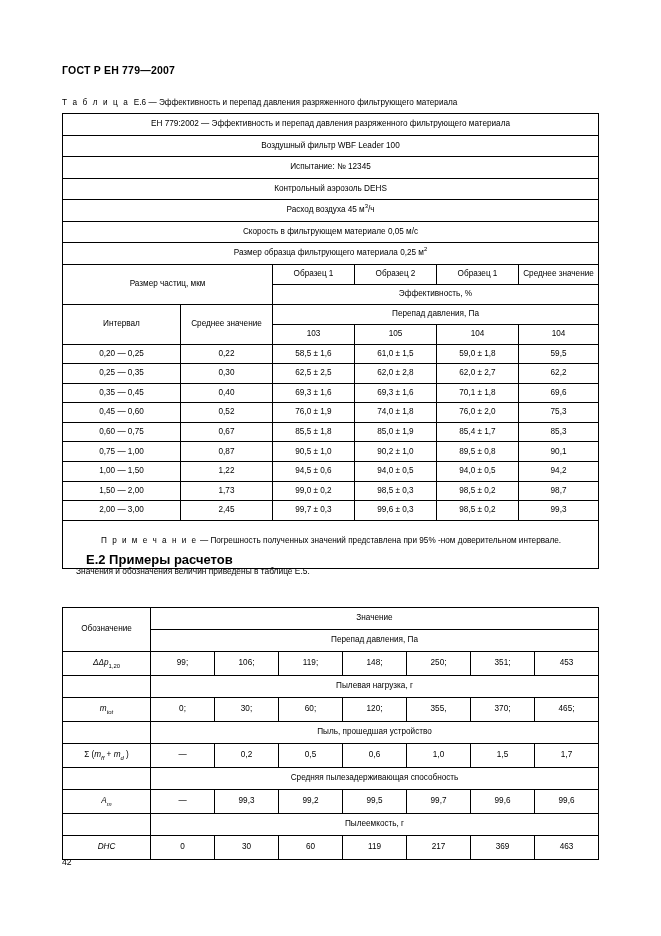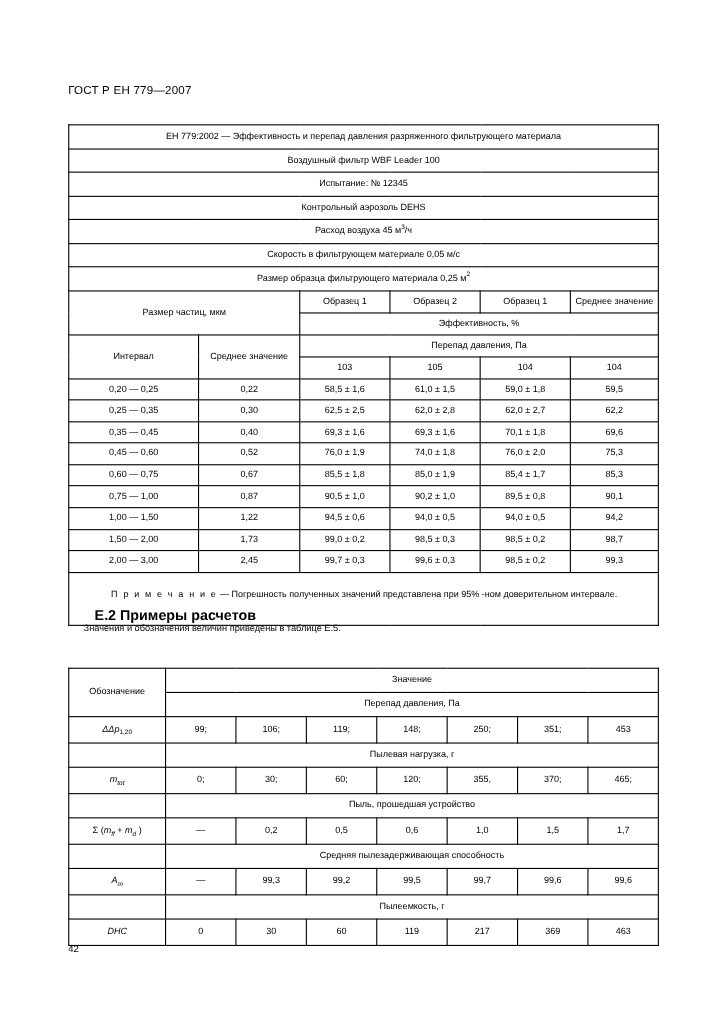--- a/index.html
+++ b/index.html
@@ -20,23 +20,22 @@
     left: 0; top: 0;
     width: 661px;
     height: 936px;
     overflow: hidden;
   }
   .std-header {
     position: absolute;
     left: 62px;
     top: 64px;
     font-size: 10.5px;
-    font-weight: normal;
+    font-weight: bold;
     letter-spacing: 0.2px;
-    margin-top: 12px;
   }
   .table-caption {
     position: absolute;
     font-size: 8.2px;
     white-space: nowrap;
   }
   .caption-spaced {
     letter-spacing: 1.6px;
   }
   #caption-e6 { left: 62px; top: 98px; }
@@ -117,20 +116,23 @@
   sup { font-size: 0.72em; vertical-align: super; line-height: 0; }
   sub { font-size: 0.72em; vertical-align: sub; line-height: 0; }
 </style>
 </head>
 <body>
 
 <div class="page">
 
   <div class="std-header">ГОСТ Р ЕН 779—2007</div>
 
+  <div class="table-caption" id="caption-e6">
+    <span class="caption-spaced">Т а б л и ц а</span>&nbsp;&nbsp;<span>Е.6</span> <span>— Эффективность и перепад давления разряженного фильтрующего материала</span>
+  </div>
 
   <table class="doc-table" id="table-e6">
     <colgroup>
       <col style="width:118px">
       <col style="width:92px">
       <col style="width:82px">
       <col style="width:82px">
       <col style="width:82px">
       <col style="width:80px">
     </colgroup>

